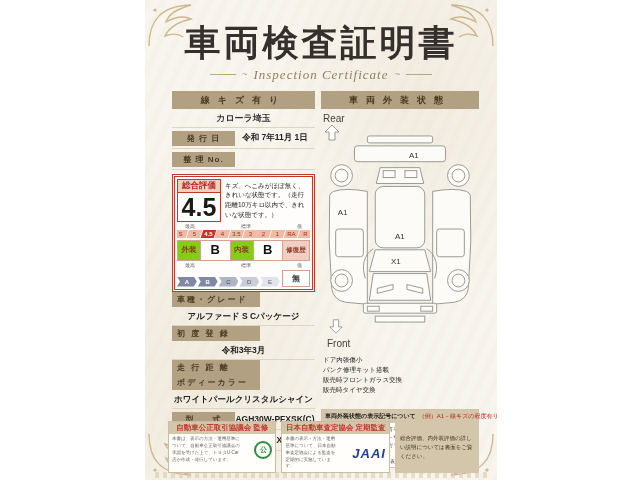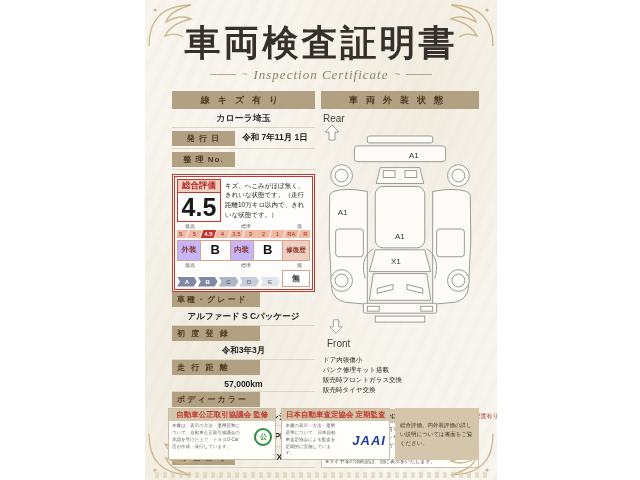--- a/index.html
+++ b/index.html
@@ -50,21 +50,21 @@
   .comment{flex:1;font-size:6.5px;line-height:1.5;color:#222;padding:2px 1px 0 2px;}
   .scale-labels{display:flex;justify-content:space-between;font-size:5px;color:#666;
                 padding:2px 8px 0;line-height:1;}
   .scale-wrap{overflow:hidden;margin-top:1px;}
   .scale-bar{display:flex;margin:0 -3px;}
   .seg{flex:1;background:#f0b9a4;color:#9c2f22;font-size:6px;text-align:center;
        border-right:1px solid #fff;transform:skewX(-18deg);padding:1px 0;}
   .seg span{display:block;transform:skewX(18deg);}
   .seg.selected{background:#c7342c;color:#fff;font-weight:bold;}
   .grades-row{display:flex;border:1px solid #d6a28f;margin-top:2px;align-items:stretch;}
-  .g-lbl{background:#c4b5fd;color:#8c3a2a;font-size:7.5px;font-weight:bold;width:22px;flex:none;
+  .g-lbl{background:#84cc16;color:#8c3a2a;font-size:7.5px;font-weight:bold;width:22px;flex:none;
          display:flex;align-items:center;justify-content:center;border-right:1px solid #d6a28f;}
   .g-val{flex:1;font-size:13px;font-weight:bold;color:#111;text-align:center;
          border-right:1px solid #d6a28f;line-height:1.4;}
   .g-rep{width:26px;flex:none;background:#f0cfc3;color:#8c3a2a;font-size:6.5px;font-weight:bold;
          display:flex;align-items:center;justify-content:center;text-align:center;}
   .grade-scale-row{display:flex;margin-top:2px;gap:2px;align-items:flex-end;}
   .chev-left{flex:1;}
   .chevs{display:flex;gap:1px;}
   .chev{flex:1;font-size:6px;text-align:center;padding:2px 0;
         clip-path:polygon(0% 0%,85% 0%,100% 50%,85% 100%,0% 100%,15% 50%);}
@@ -84,21 +84,21 @@
   .rear-block{margin:4px 0 0 2px;}
   .dir-label{font-size:10px;color:#444;font-family:"Liberation Sans",sans-serif;}
   .car-wrap{text-align:center;margin-top:-14px;}
   .front-block{margin:-16px 0 0 6px;}
   .notes{font-size:6.5px;line-height:1.55;color:#222;margin:6px 0 0 2px;}
   .legend-box{margin-top:14px;border:1px solid #cfc2a8;background:#fffefb;}
   .legend-hdr{background:#d4c6aa;font-size:6px;font-weight:bold;color:#222;padding:2px 3px;white-space:nowrap;}
   .legend-hdr .ex{color:#b5251c;font-weight:normal;margin-left:3px;}
   .legend-body{font-size:5px;line-height:1.6;color:#444;padding:2px 3px;}
   
-  .footer{position:absolute;left:23px;right:18px;bottom:20px;display:flex;gap:5px;}
+  .footer{position:absolute;left:23px;right:18px;bottom:7px;display:flex;gap:5px;}
   .fbox{flex:1.15;border:1px solid #c9bda6;background:#fffefb;min-width:0;}
   .fbox-hdr{background:#d4c6aa;color:#c03a30;font-size:7.5px;font-weight:bold;text-align:center;
             padding:1px 0;white-space:nowrap;overflow:hidden;}
   .fbox-body{display:flex;padding:2px 3px;gap:14px;align-items:center;}
   .fbox-text{flex:1;font-size:4.5px;line-height:1.5;color:#666;min-width:0;}
   .eco-icon{width:14px;height:14px;flex:none;border:2px solid #2d8f3c;border-radius:50%;
             display:flex;align-items:center;justify-content:center;color:#2d8f3c;
             font-size:7px;font-weight:bold;}
   .jaai-logo{flex:none;color:#1f3f9e;font-weight:bold;font-style:italic;font-size:13px;
              letter-spacing:1px;font-family:"Liberation Sans",sans-serif;}
@@ -229,21 +229,20 @@
       <div class="field">
         <div class="field-label">車種・グレード</div>
         <div class="field-value">アルファード S Cパッケージ</div>
       </div>
       <div class="field">
         <div class="field-label">初 度 登 録</div>
         <div class="field-value">令和3年3月</div>
       </div>
       <div class="field">
         <div class="field-label">走 行 距 離</div>
-        <div class="field-value">57,000km</div>
       </div>
       <div class="field">
         <div class="field-label">ボディーカラー</div>
         <div class="field-value">ホワイトパールクリスタルシャイン</div>
       </div>
       <div class="inline-row">
         <div class="lbl-sm">型　　式</div>
         <div class="inline-val">AGH30W-PFXSK(C)</div>
       </div>
       <div class="inline-row">

